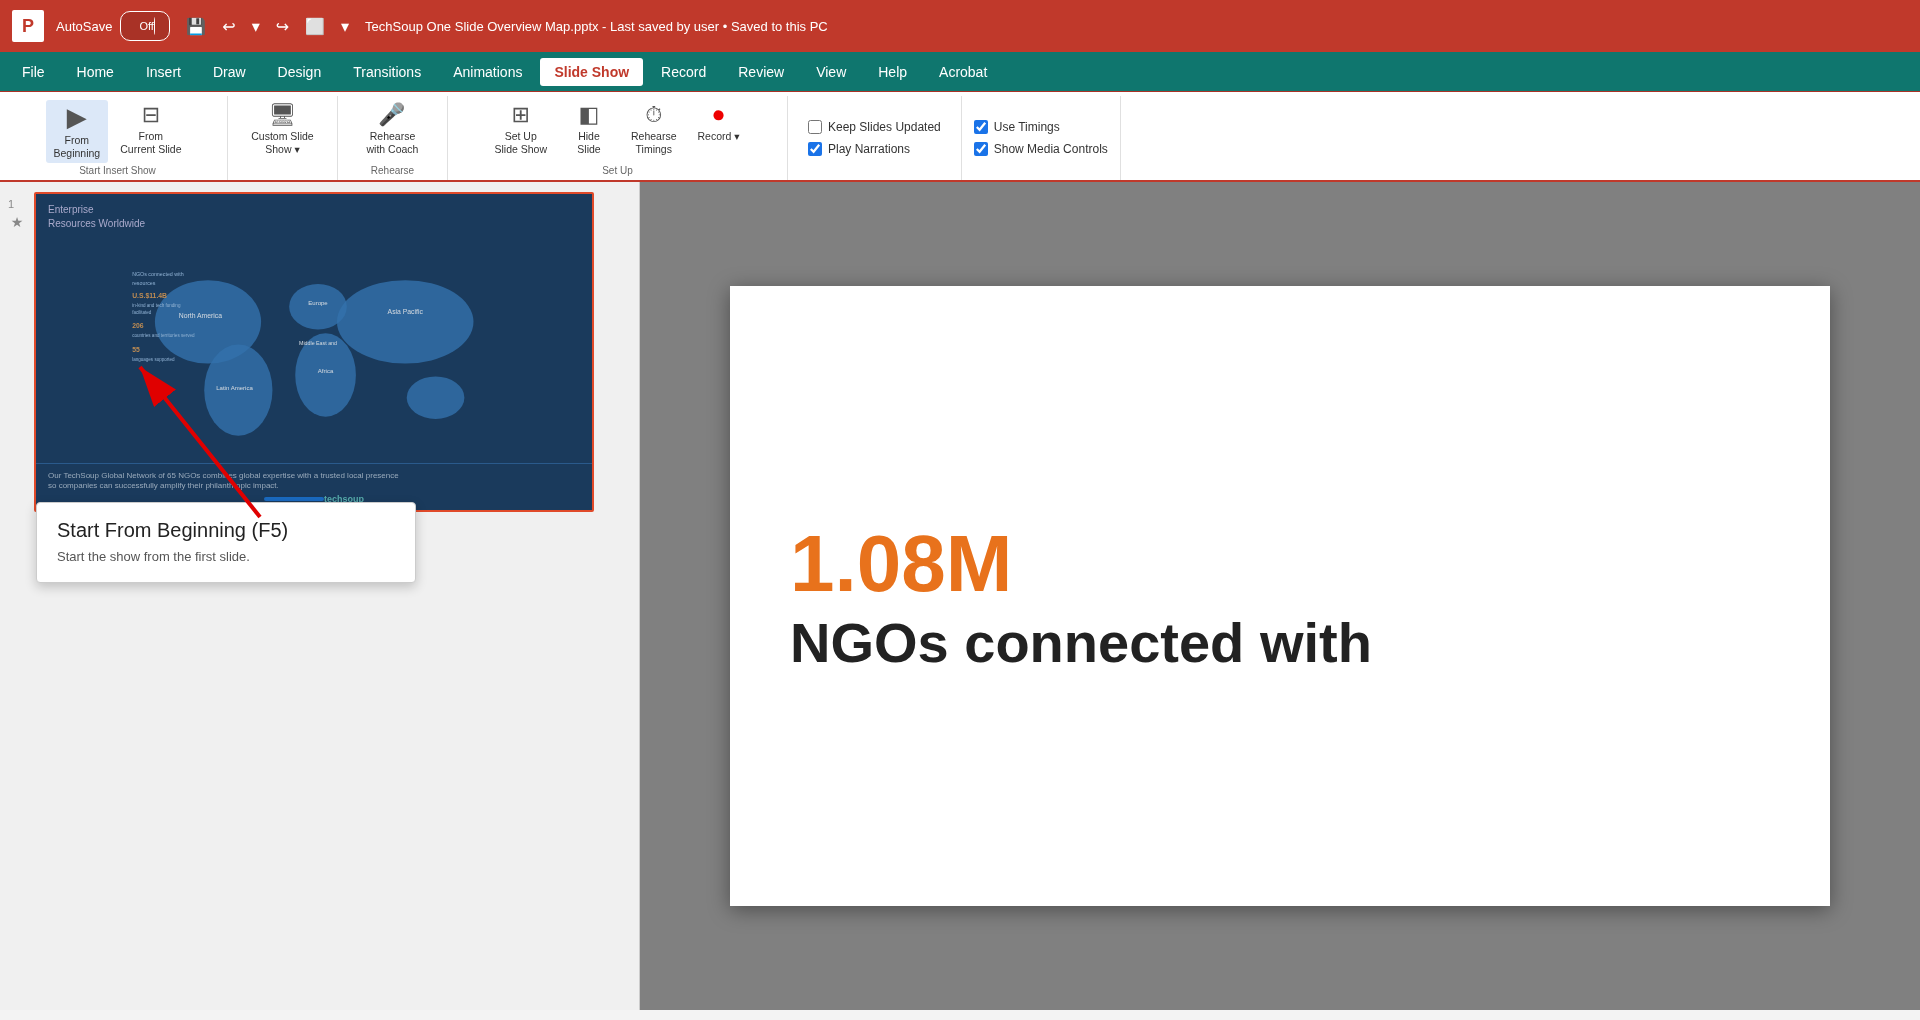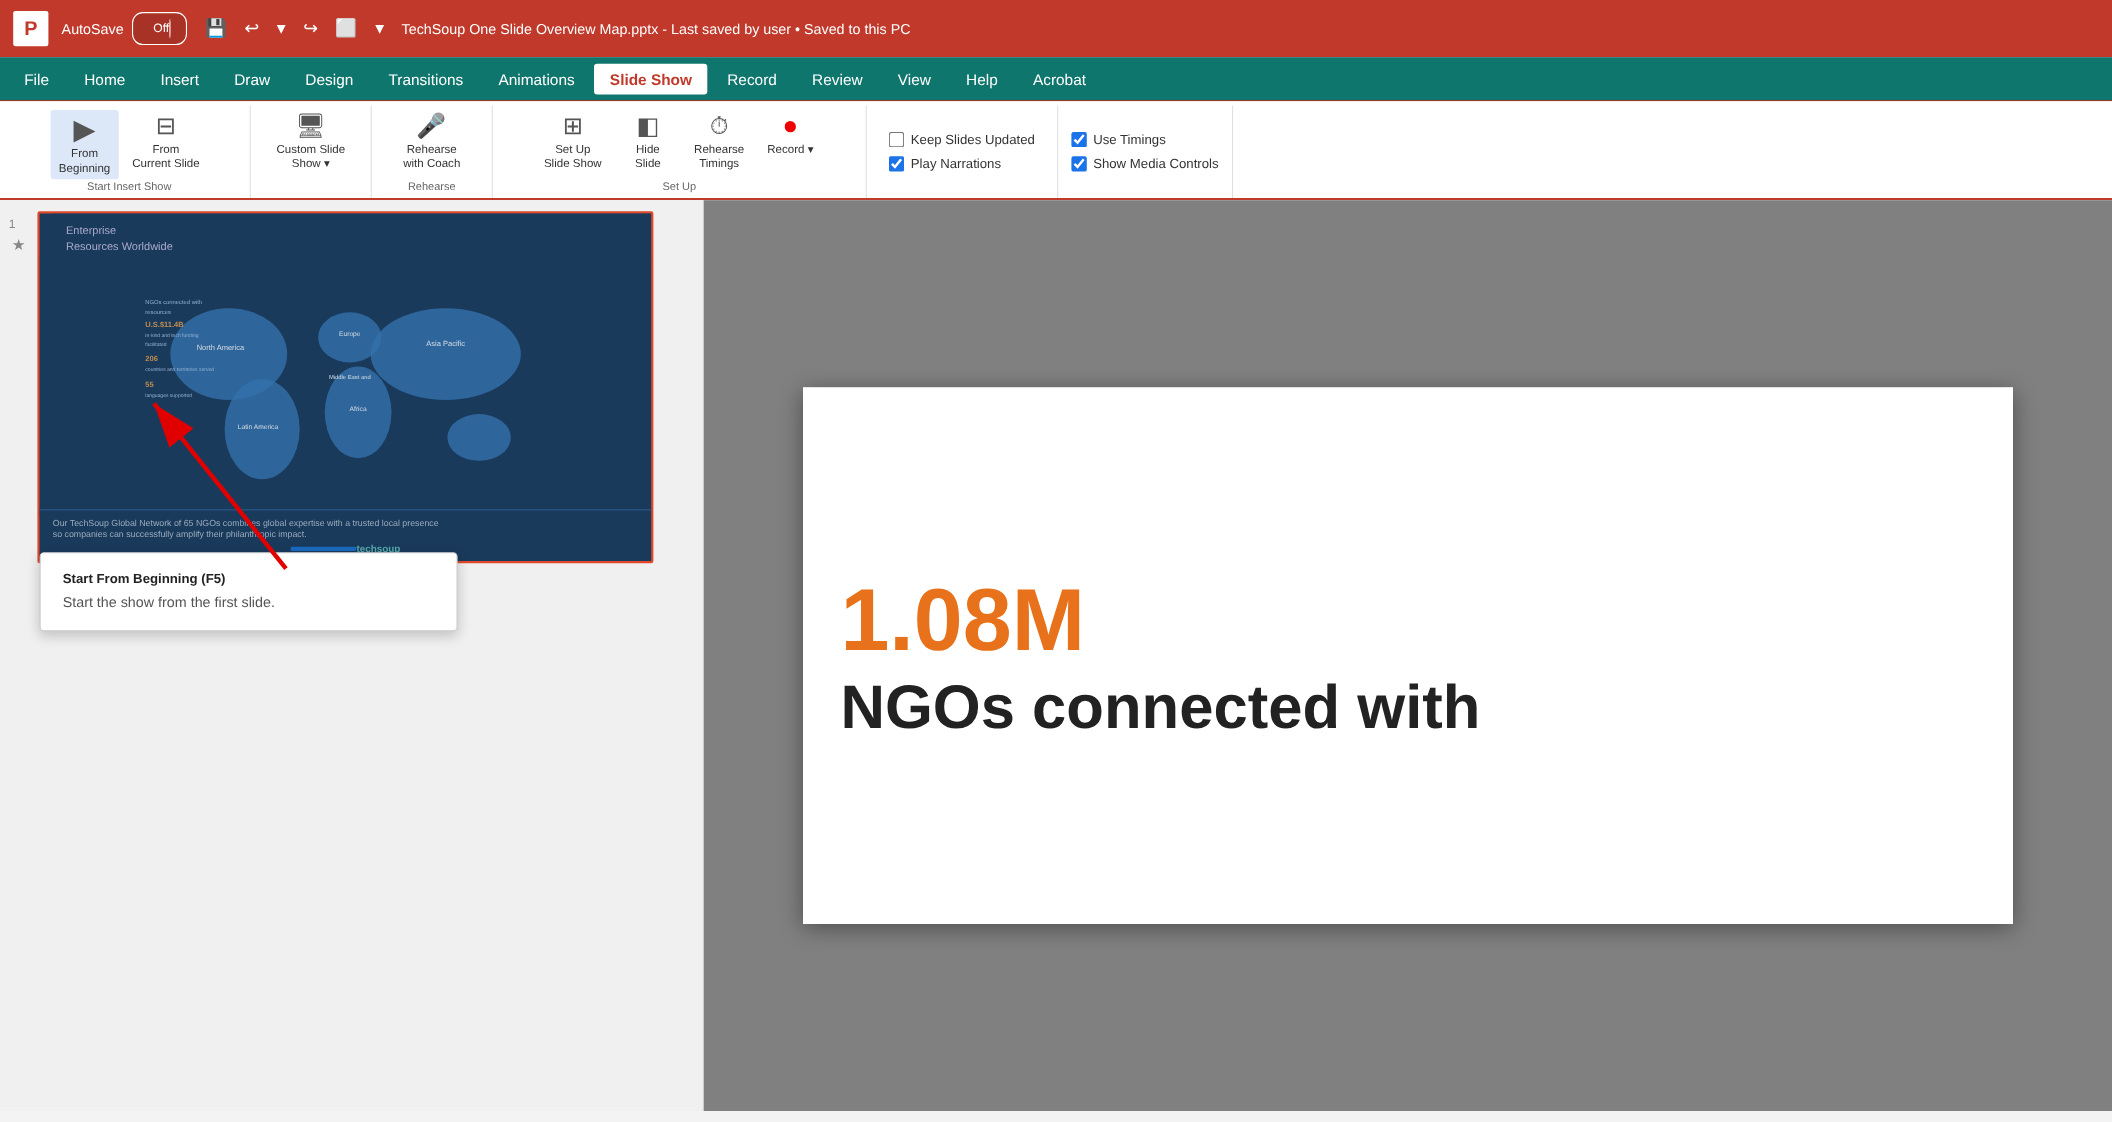--- a/index.html
+++ b/index.html
@@ -206,26 +206,26 @@
       background: #808080;
       display: flex;
       align-items: center;
       justify-content: center;
       overflow: hidden;
       position: relative;
     }
     .slide-content {
       background: white;
       width: 1100px;
-      height: 488px;
+      height: 620px;
       box-shadow: 0 4px 20px rgba(0,0,0,0.4);
       display: flex;
       flex-direction: column;
       justify-content: center;
-      padding: 40px 34px;
+      padding: 40px 60px;
       position: relative;
     }
     .slide-orange-text {
       font-size: 80px;
       font-weight: bold;
       color: #e8721c;
     }
     .slide-black-text {
       font-size: 56px;
       font-weight: bold;
@@ -239,22 +239,22 @@
       left: 36px;
       background: white;
       border: 1px solid #ccc;
       border-radius: 4px;
       box-shadow: 0 4px 12px rgba(0,0,0,0.2);
       padding: 16px 20px;
       width: 380px;
       z-index: 100;
     }
     #tooltip-popup .tooltip-title {
-      font-size: 12px;
-      font-weight: bold;
+      font-size: 20px;
+      font-weight: normal;
       color: #222;
       margin-bottom: 6px;
     }
     #tooltip-popup .tooltip-desc {
       font-size: 13px;
       color: #555;
       line-height: 1.4;
     }
 
     
@@ -266,21 +266,21 @@
       pointer-events: none;
     }
 
     .star-icon {
       font-size: 14px; color: #888;
     }
 
     
     .thumb-header {
       position: absolute;
-      top: 0; left: 12px; right: 0;
+      top: 0; left: 0; right: 0;
       background: #1a3a5c;
       padding: 8px 12px;
       color: white;
       font-size: 12px;
     }
     .thumb-map-area {
       position: absolute;
       top: 40px; left: 0; right: 0; bottom: 40px;
       background: #1a3a5c;
       display: flex;

